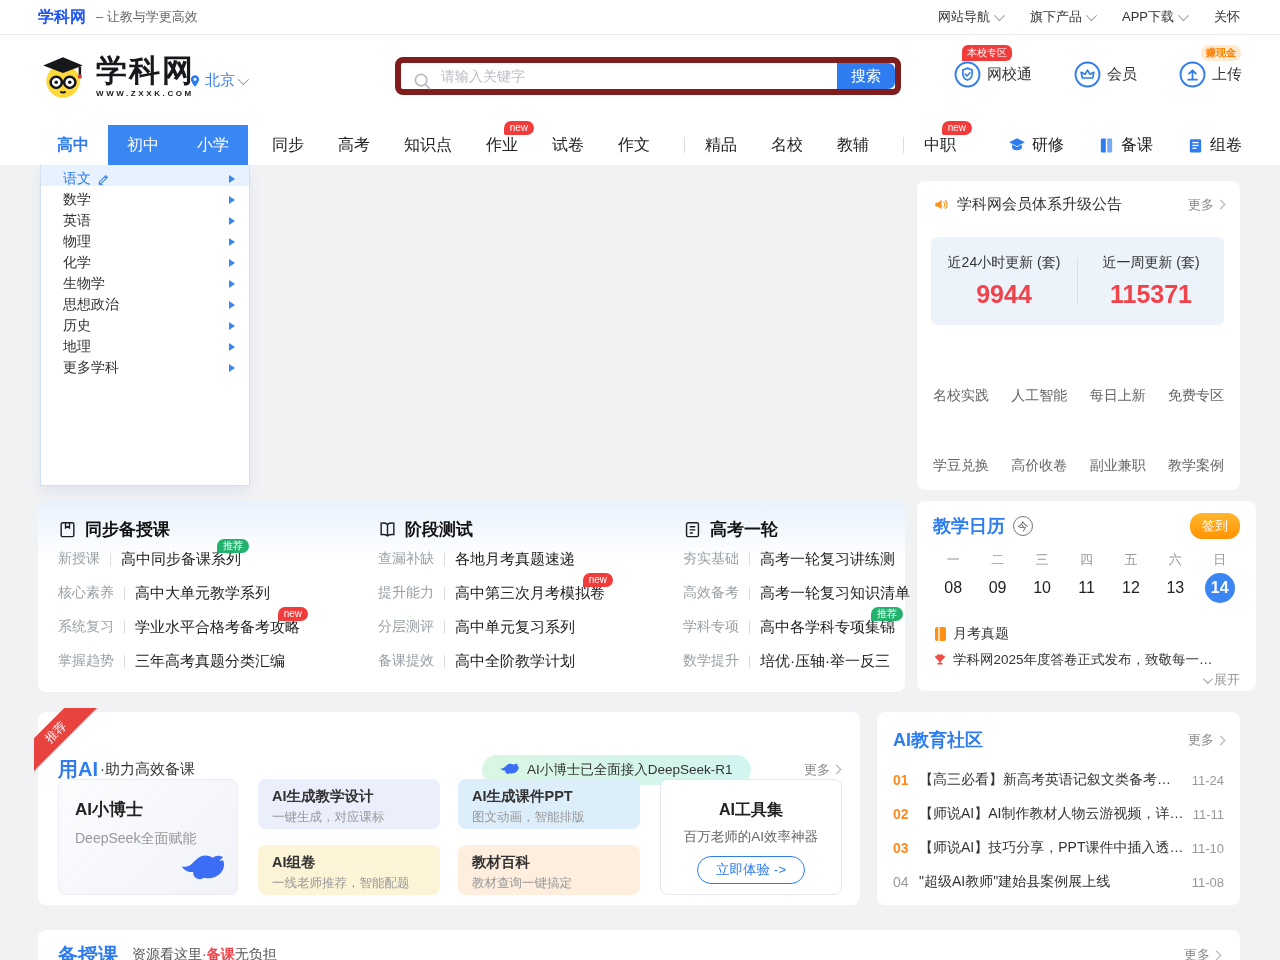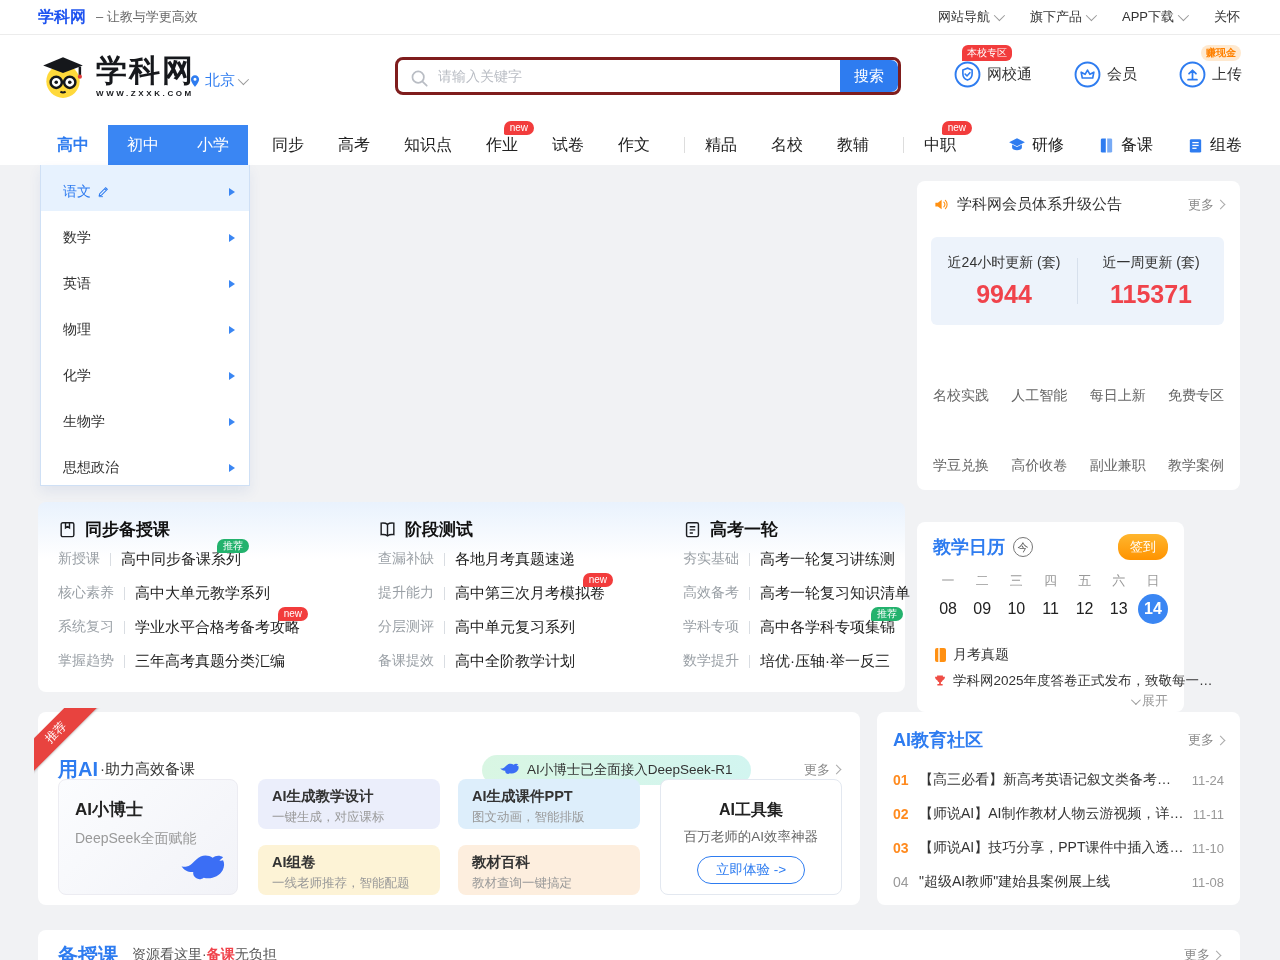--- a/index.html
+++ b/index.html
@@ -24,21 +24,21 @@
 
   
   .header { position:absolute; top:35px; left:0; width:1280px; height:90px; background:#fff; }
   .logo { position:absolute; left:38px; top:16px; display:flex; align-items:center; gap:8px; }
   .logo-txt { line-height:1; }
   .logo-title { font-size:31px; font-weight:bold; color:#16181c; letter-spacing:2px; }
   .logo-sub { font-size:8px; font-weight:bold; color:#16181c; letter-spacing:2.6px; margin-top:4px; }
   .city { position:absolute; left:188px; top:36px; display:flex; align-items:center; gap:3px;
     font-size:15px; color:#2e7cf0; }
   .searchbox { position:absolute; left:395px; top:22px; width:506px; height:38px;
-    border:3px solid #7f1d1d; border-radius:8px; background:#fff; display:flex; }
+    border:6px solid #7f1d1d; border-radius:8px; background:#fff; display:flex; }
   .searchbox input { flex:1; border:none; outline:none; padding:0 10px 0 40px; font-size:14px;
     color:#333; background:transparent; border-radius:8px 0 0 8px; }
   .searchbox input::placeholder { color:#b9bdc4; }
   .search-mag { position:absolute; left:12px; top:9px; }
   .search-btn { width:58px; background:#2e7cf0; color:#fff; font-size:15px; border:none;
     border-radius:0 7px 7px 0; cursor:pointer; }
   .quick { position:absolute; right:38px; top:26px; display:flex; gap:42px; }
   .quick-item { position:relative; display:flex; align-items:center; gap:6px; font-size:15px; color:#333; cursor:pointer; }
   .q-badge { position:absolute; top:-16px; left:8px; font-size:10px; line-height:1;
     padding:3px 5px; border-radius:6px 6px 6px 0; white-space:nowrap; }
@@ -55,21 +55,21 @@
   .nav-item { position:relative; font-size:16px; color:#222; margin-right:34px; cursor:pointer; white-space:nowrap; }
   .nav-div { width:1px; height:16px; background:#ddd; margin:0 20px 0 0; }
   .new-badge { position:absolute; top:-14px; right:-16px; background:#f23c3c; color:#fff;
     font-size:10px; line-height:1; padding:2px 6px; border-radius:8px 8px 8px 2px; }
   .nav-tools { position:absolute; right:38px; top:0; height:40px; display:flex; align-items:center; gap:34px; }
   .nav-tool { display:flex; align-items:center; gap:6px; font-size:16px; color:#222; cursor:pointer; }
 
   
   .subjects { position:absolute; left:40px; top:165px; width:210px; height:321px; background:#fff;
     border:1px solid #cfe0f5; border-top:none; box-shadow:0 6px 12px rgba(40,80,160,.08); }
-  .subj { height:46px; display:flex; align-items:center; padding:7px 14px 0 22px; font-size:14px;
+  .subj { height:21px; display:flex; align-items:center; padding:7px 14px 0 22px; font-size:14px;
     color:#333; cursor:pointer; }
   .subj.active { background:#e7f2fe; color:#2e7cf0; }
   .subj .arrow { margin-left:auto; width:0; height:0; border-left:6px solid #3a86f3;
     border-top:4px solid transparent; border-bottom:4px solid transparent; }
   .subj .pencil { margin-left:6px; display:inline-flex; }
 
   
   .card { background:#fff; border-radius:8px; }
   .notice-card { position:absolute; left:917px; top:181px; width:323px; height:309px; }
   .notice-row { position:absolute; left:16px; right:16px; top:14px; display:flex; align-items:center; }
@@ -95,21 +95,21 @@
   .frow { display:flex; align-items:center; height:34px; }
   .flabel { font-size:14px; color:#9aa0a6; white-space:nowrap; }
   .fdiv { width:1px; height:13px; background:#d9dde2; margin:0 10px; }
   .ftext { position:relative; font-size:15px; color:#222; font-weight:500; white-space:nowrap; cursor:pointer; }
   .fbadge { position:absolute; top:-11px; right:-8px; font-size:10px; line-height:1; padding:2px 6px;
     color:#fff; border-radius:8px 8px 8px 2px; }
   .fbadge.green { background:#23b26d; }
   .fbadge.red { background:#f23c3c; }
 
   
-  .calendar { position:absolute; left:917px; top:522px; width:267px; height:190px; }
+  .calendar { position:absolute; left:917px; top:501px; width:339px; height:190px; }
   .cal-head { position:absolute; left:16px; right:16px; top:12px; display:flex; align-items:center; }
   .cal-title { font-size:18px; font-weight:bold; color:#2e7cf0; }
   .today-circle { width:20px; height:20px; border:1px solid #777; border-radius:50%; font-size:11px;
     color:#555; display:inline-flex; align-items:center; justify-content:center; margin-left:8px; }
   .signin { margin-left:auto; background:linear-gradient(180deg,#ffb62e,#ff9300); color:#fff;
     font-size:13px; padding:4px 12px; border-radius:12px; cursor:pointer; }
   .cal-grid { position:absolute; left:14px; right:14px; display:grid; grid-template-columns:repeat(7,1fr);
     text-align:center; }
   .wd { font-size:13px; color:#999; }
   .dt { font-size:16px; color:#222; height:30px; line-height:30px; }

